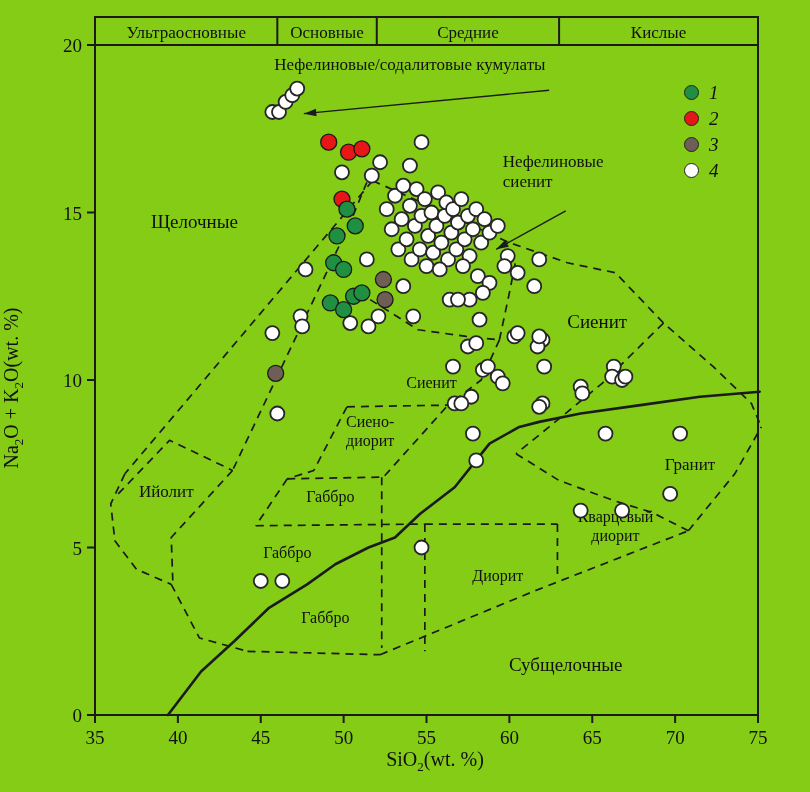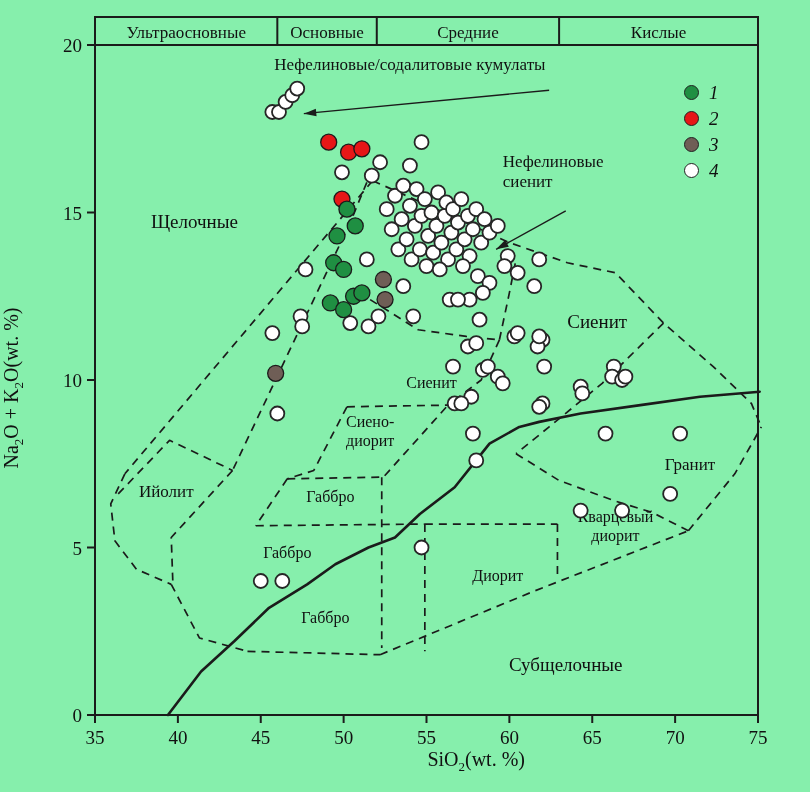--- a/index.html
+++ b/index.html
@@ -1,19 +1,19 @@
 <!DOCTYPE html>
 <html><head>
 <meta charset="utf-8">
 <style>
   html,body{margin:0;padding:0;background:#ffffff;}
-  .stage{position:relative;width:810px;height:792px;background:#86efac;
+  .stage{position:relative;width:810px;height:792px;background:#84cc16;
          font-family:"Liberation Serif","DejaVu Serif",serif;overflow:hidden;}
   svg{position:absolute;left:0;top:0;}
-  .x-title{position:absolute;left:345px;top:748px;width:180px;text-align:right;
+  .x-title{position:absolute;left:345px;top:748px;width:180px;text-align:center;
            font-size:20px;color:#111;}
   .x-title sub,.y-title sub{font-size:13px;}
   .y-title{position:absolute;left:-162px;top:370px;width:360px;text-align:center;
            font-size:20px;color:#111;transform:rotate(-90deg);transform-origin:180px 18px;}
   .legend{position:absolute;left:684px;top:79px;}
   .legend-row{display:flex;align-items:center;height:26px;}
   .legend-row .sw{display:inline-block;width:13px;height:13px;border-radius:50%;
                   border:1.6px solid #222;margin-right:10px;}
   .legend-row .lbl{font-style:italic;font-size:19px;color:#111;line-height:1;}
 </style>

